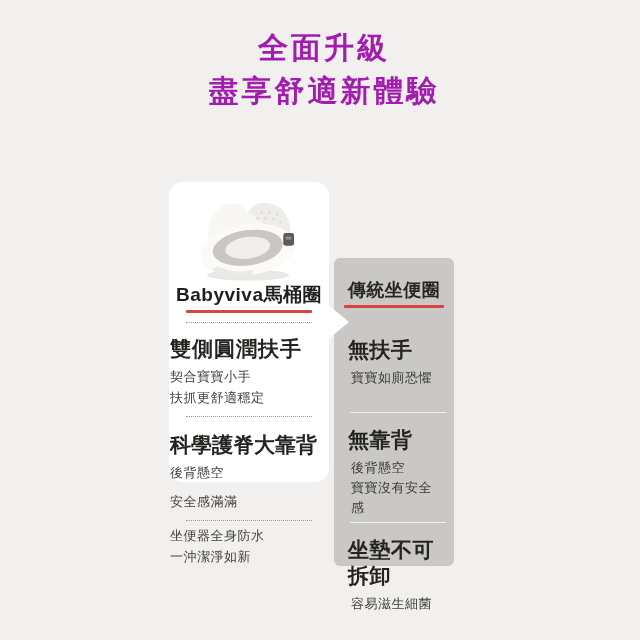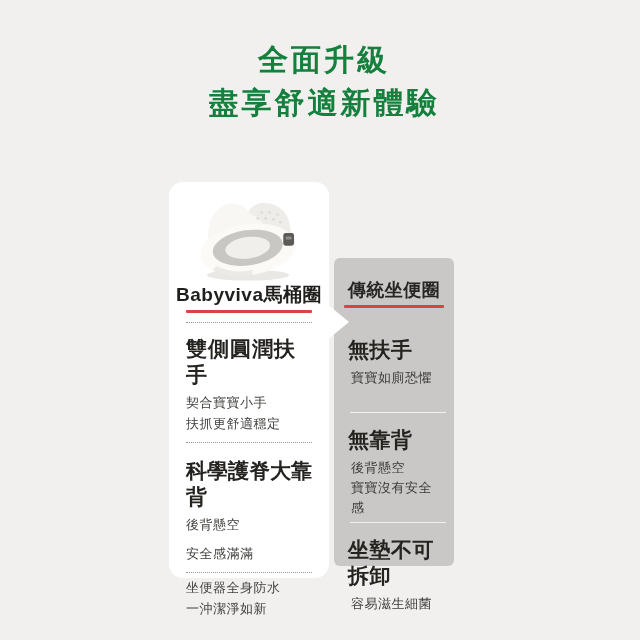--- a/index.html
+++ b/index.html
@@ -13,30 +13,29 @@
   }
 
   
   .page-title {
     position: absolute;
     top: 26px; left: 8px; right: 0;
     text-align: center;
     font-size: 30px;
     font-weight: 600;
     letter-spacing: 3px;
-    color: #15803d;
+    color: #a21caf;
     line-height: 43px;
-    margin-top: 12px;
   }
 
   
   .product-card {
     position: absolute;
     left: 169px; top: 182px;
-    width: 160px; height: 396px;
+    width: 160px; height: 300px;
     background: #ffffff;
     border-radius: 14px;
     box-sizing: border-box;
     z-index: 2;
   }
   .product-figure {
     height: 96px;
     margin-top: 6px;
     display: flex;
     justify-content: center;
@@ -54,21 +53,21 @@
     height: 3px;
     background: #d8453e;
     border-radius: 1px;
     margin: 4px auto 0 auto;
   }
   .product-card .red-underline { width: 126px; }
   .dotted-sep {
     border-top: 1px dotted #9b9a98;
     margin: 9px 17px 0 17px;
   }
-  .feature { padding: 0 17px; }
+  .feature { padding: 0 1px; }
   .feature-title {
     font-size: 21px;
     font-weight: 700;
     color: #242320;
     letter-spacing: 1px;
     margin-top: 13px;
     line-height: 26px;
   }
   .feature-sub {
     font-size: 13px;

